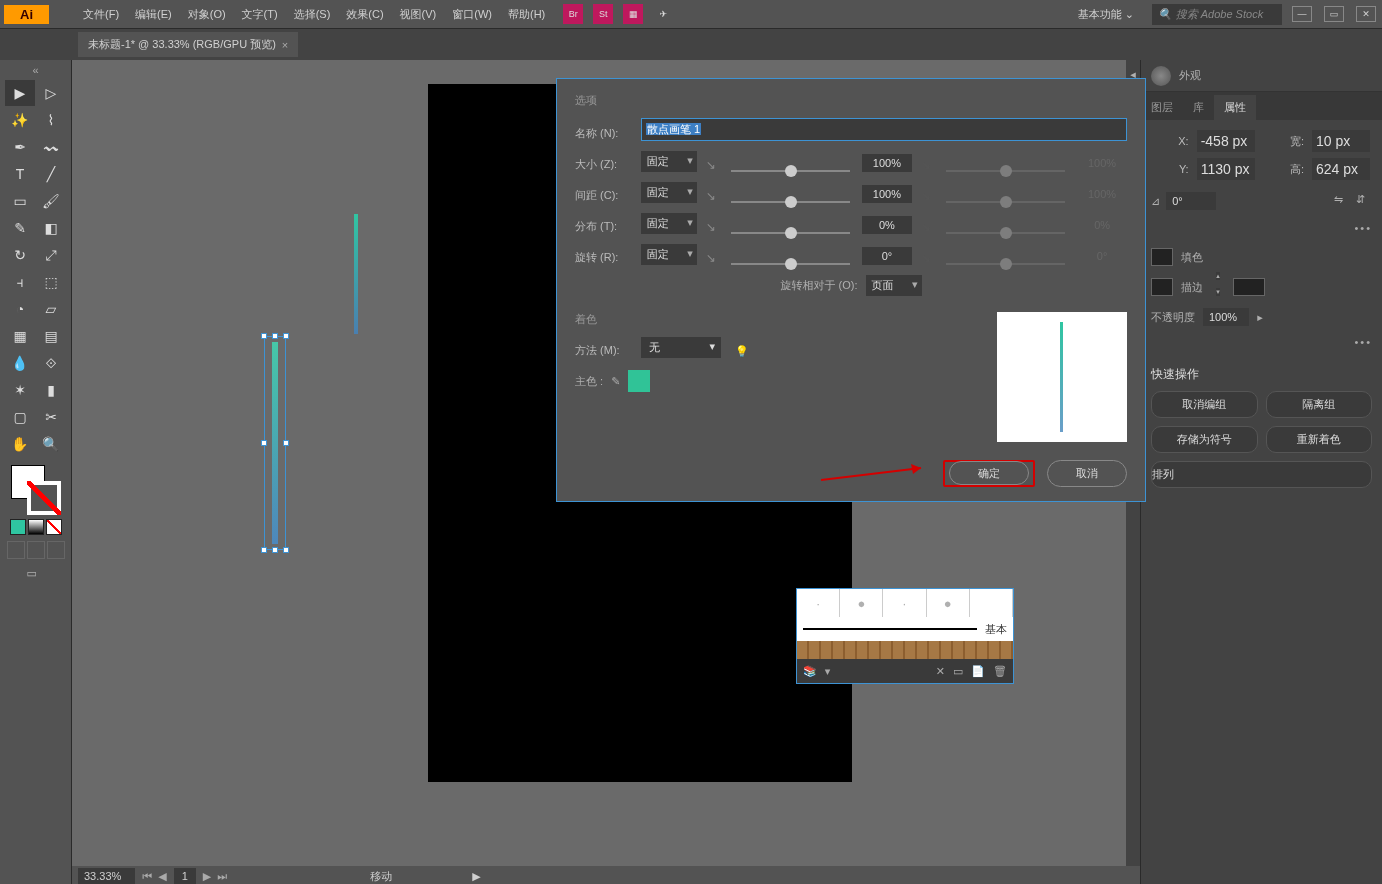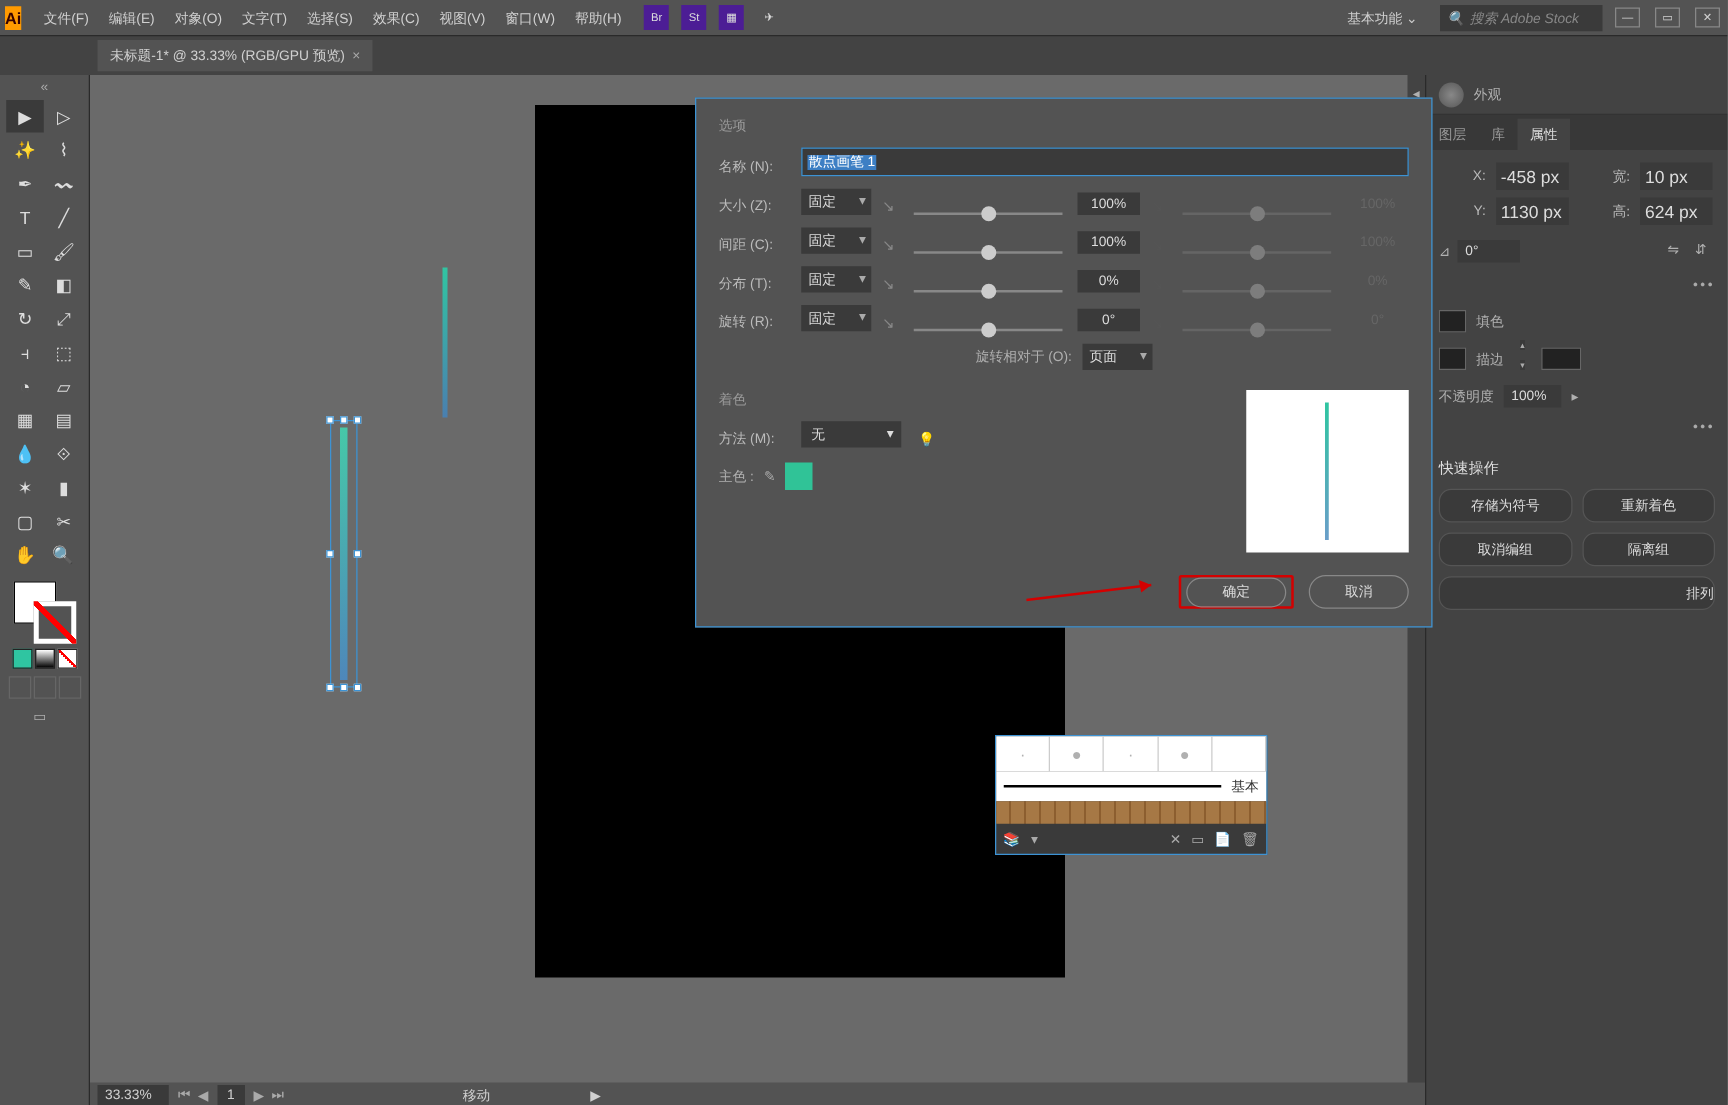--- a/index.html
+++ b/index.html
@@ -1,21 +1,21 @@
 <!DOCTYPE html>
 <html><head>
 <meta charset="utf-8">
 <style>
 *{box-sizing:border-box;margin:0;padding:0;font-family:"Microsoft YaHei",Arial,sans-serif;font-size:11px;user-select:none}
 body{background:#535353;width:1382px;height:884px;overflow:hidden;position:relative;color:#b0b0b0}
 .menubar{height:28px;background:#535353;display:flex;align-items:center;padding:0 4px;color:#d0d0d0}
-.ai-logo{background:#ff9a00;color:#330000;font-weight:bold;padding:2px 0;margin-right:10px;font-size:13px}
+.ai-logo{background:#ff9a00;color:#330000;font-weight:bold;padding:2px 16px;margin-right:26px;font-size:13px}
 .menu-item{padding:0 8px;cursor:pointer}
 .menu-icons{margin-left:10px;display:flex;gap:10px;align-items:center}
-.menu-icons span{width:20px;height:20px;background:#4c1d95;display:flex;align-items:center;justify-content:center;font-size:9px;color:#ddd}
+.menu-icons span{width:20px;height:20px;background:#be185d;display:flex;align-items:center;justify-content:center;font-size:9px;color:#ddd}
 .menu-right{margin-left:auto;display:flex;align-items:center;gap:8px}
 .workspace-btn{padding:3px 10px;color:#d0d0d0}
 .search-stock{background:#3a3a3a;padding:3px 18px 3px 6px;width:130px;color:#888;font-style:italic;display:flex;align-items:center;gap:4px}
 .win-btn{width:20px;height:16px;border:1px solid #888;display:flex;align-items:center;justify-content:center;font-size:9px;margin:0 2px}
 .tabbar{height:32px;background:#434343;display:flex;align-items:center;padding-left:78px;border-top:1px solid #2a2a2a}
 .doc-tab{background:#535353;padding:5px 10px;color:#d0d0d0;display:flex;align-items:center;gap:6px;font-size:12px}
 .doc-close{color:#aaa}
 .main{display:flex;height:826px;position:relative}
 .toolbar{width:72px;background:#535353;border-right:1px solid #2a2a2a;padding:4px 2px;display:flex;flex-direction:column;align-items:center}
 .tool-expand{width:18px;text-align:center;color:#aaa;margin-bottom:4px}
@@ -64,21 +64,21 @@
 .section-title{color:#ddd;margin-bottom:8px;font-size:12px}
 .fill-stroke-section div{display:flex;align-items:center;gap:8px;margin-bottom:6px}
 .spinbox{display:flex;flex-direction:column;width:14px}
 .spinbox span{height:8px;background:#3a3a3a;font-size:7px;text-align:center;color:#aaa}
 .color-box{width:22px;height:18px;background:#222;border:1px solid #666}
 .opacity-row{display:flex;align-items:center;gap:6px;margin-top:4px}
 .opacity-val{background:#3a3a3a;padding:3px 12px 3px 6px;color:#ddd}
 .quick-actions{margin-top:18px}
 .qa-row{display:flex;gap:8px;margin-bottom:8px}
 .qa-btn{flex:1;background:#3a3a3a;border:1px solid #555;padding:5px 0;text-align:center;color:#ddd;border-radius:10px;cursor:pointer}
-.qa-full{width:100%;background:#3a3a3a;border:1px solid #555;padding:5px 0;text-align:right;color:#ddd;border-radius:10px}
+.qa-full{width:100%;background:#3a3a3a;border:1px solid #555;padding:5px 0;text-align:left;color:#ddd;border-radius:10px}
 
 .dialog{position:absolute;left:556px;top:78px;width:590px;background:#535353;border:1px solid #3d93d4;z-index:10}
 .dlg-title{background:#fff;color:#000;padding:5px 10px;font-size:12px}
 .dlg-body{padding:14px 18px}
 .dlg-section-title{color:#999;margin-bottom:10px}
 .dlg-row{display:flex;align-items:flex-end;margin-bottom:10px;gap:6px}
 .dlg-label{width:60px;color:#bbb;text-align:left}
 .name-input{flex:1;background:#3a3a3a;border:1px solid #3d93d4;padding:3px 4px;color:#fff}
 .name-input .selected-text{background:#3d7fc4;color:#fff;padding:0 1px}
 .dd{background:#3a3a3a;padding:3px 18px 3px 6px;color:#ddd;min-width:56px;position:relative}
@@ -282,26 +282,26 @@
           <span>不透明度</span>
           <span class="opacity-val">100%</span>
           <span>▸</span>
         </div>
       </div>
       <div class="dots-row" style="margin-top:10px">•••</div>
 
       <div class="quick-actions">
         <div class="section-title">快速操作</div>
         <div class="qa-row">
+          <div class="qa-btn">取消编组</div>
+          <div class="qa-btn">隔离组</div>
+        </div>
+        <div class="qa-row">
           <div class="qa-btn">存储为符号</div>
           <div class="qa-btn">重新着色</div>
-        </div>
-        <div class="qa-row">
-          <div class="qa-btn">取消编组</div>
-          <div class="qa-btn">隔离组</div>
         </div>
         <div class="qa-full">排列</div>
       </div>
     </div>
   </div>
 </div>
 
 <div class="brush-panel">
   <div class="brush-row">
     <div class="brush-cell">·</div>

